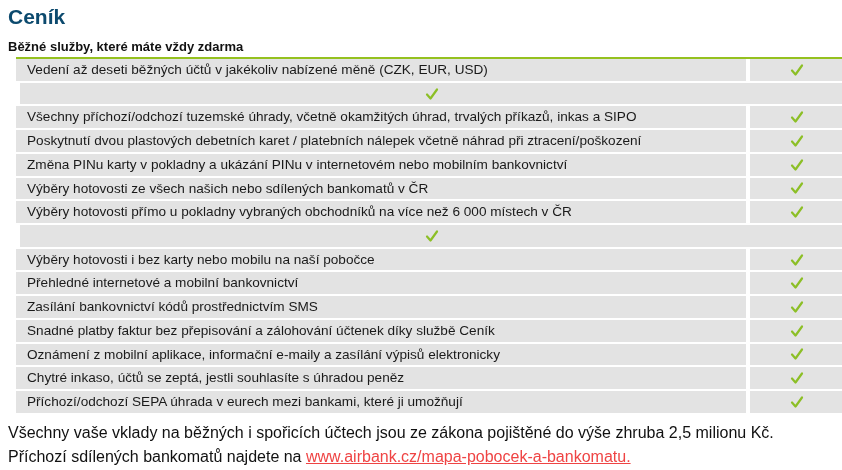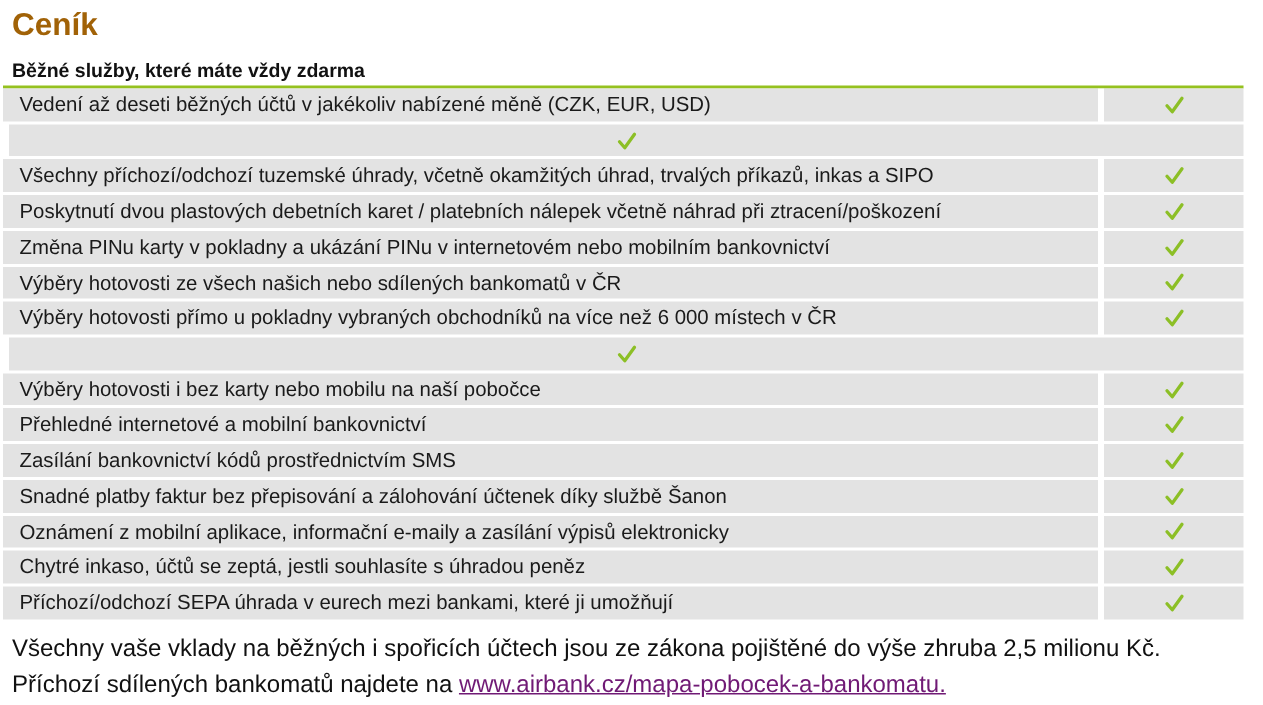--- a/index.html
+++ b/index.html
@@ -3,28 +3,28 @@
   <meta charset="utf-8">
   <style>
     * { box-sizing: border-box; margin: 0; padding: 0; }
     html, body {
       width: 842px; height: 470px; background: #ffffff; overflow: hidden;
       font-family: "Liberation Sans", "DejaVu Sans", sans-serif; color: #111;
     }
     .page { position: relative; width: 842px; height: 470px; }
     .title {
       position: absolute; left: 8px; top: 4px;
-      font-size: 21px; font-weight: bold; line-height: 26px; color: #a16207;
+      font-size: 21px; font-weight: bold; line-height: 26px; color: #0c4a6e;
     }
     .subtitle {
       position: absolute; left: 8px; top: 39px;
       font-size: 13px; font-weight: bold; line-height: 16px; color: #111; text-align: right;
     }
     .table {
-      position: absolute; left: 2px; top: 57px; width: 827px;
+      position: absolute; left: 16px; top: 57px; width: 827px;
     }
     .row {
       display: flex; height: 23.73px; border-top: 2px solid #ffffff;
     }
     .row:first-child { border-top: 2px solid #95c11f; }
     .cell-text {
       width: 730px; background: #e3e3e3; padding-left: 11px;
       font-size: 13.6px; line-height: 21px; white-space: nowrap; overflow: hidden;
       color: #1a1a1a;
     }
@@ -32,21 +32,21 @@
     .cell-check {
       flex: 1; background: #e3e3e3;
       display: flex; align-items: center; justify-content: center;
     }
     .check-icon { width: 14px; height: 14px; display: block; }
     .footer {
       position: absolute; left: 8px; font-size: 16px; line-height: 18px; color: #111;
     }
     .footer.f1 { top: 424px; }
     .footer.f2 { top: 448px; }
-    .link { color: #701a75; text-decoration: underline; }
+    .link { color: #ef4444; text-decoration: underline; }
   </style>
 </head>
 <body>
 
 <div class="page">
   <h1 class="title">Ceník</h1>
   <h2 class="subtitle">Běžné služby, které máte vždy zdarma</h2>
 
   <div class="table">
     <div class="row">
@@ -140,21 +140,21 @@
     <div class="row">
       <div class="cell-text">Zasílání bankovnictví kódů prostřednictvím SMS</div>
       <div class="gap"></div>
       <div class="cell-check">
         <svg class="check-icon" viewBox="0 0 14 14">
             <path d="M2 7.5 L5.5 11.5 L12 2.5" fill="none" stroke="#8cbf26" stroke-width="2.2" stroke-linecap="round" stroke-linejoin="round"></path>
           </svg>
       </div>
     </div>
     <div class="row">
-      <div class="cell-text">Snadné platby faktur bez přepisování a zálohování účtenek díky službě Šanon</div>
+      <div class="cell-text">Snadné platby faktur bez přepisování a zálohování účtenek díky službě Ceník</div>
       <div class="gap"></div>
       <div class="cell-check">
         <svg class="check-icon" viewBox="0 0 14 14">
             <path d="M2 7.5 L5.5 11.5 L12 2.5" fill="none" stroke="#8cbf26" stroke-width="2.2" stroke-linecap="round" stroke-linejoin="round"></path>
           </svg>
       </div>
     </div>
     <div class="row">
       <div class="cell-text">Oznámení z mobilní aplikace, informační e-maily a zasílání výpisů elektronicky</div>
       <div class="gap"></div>

